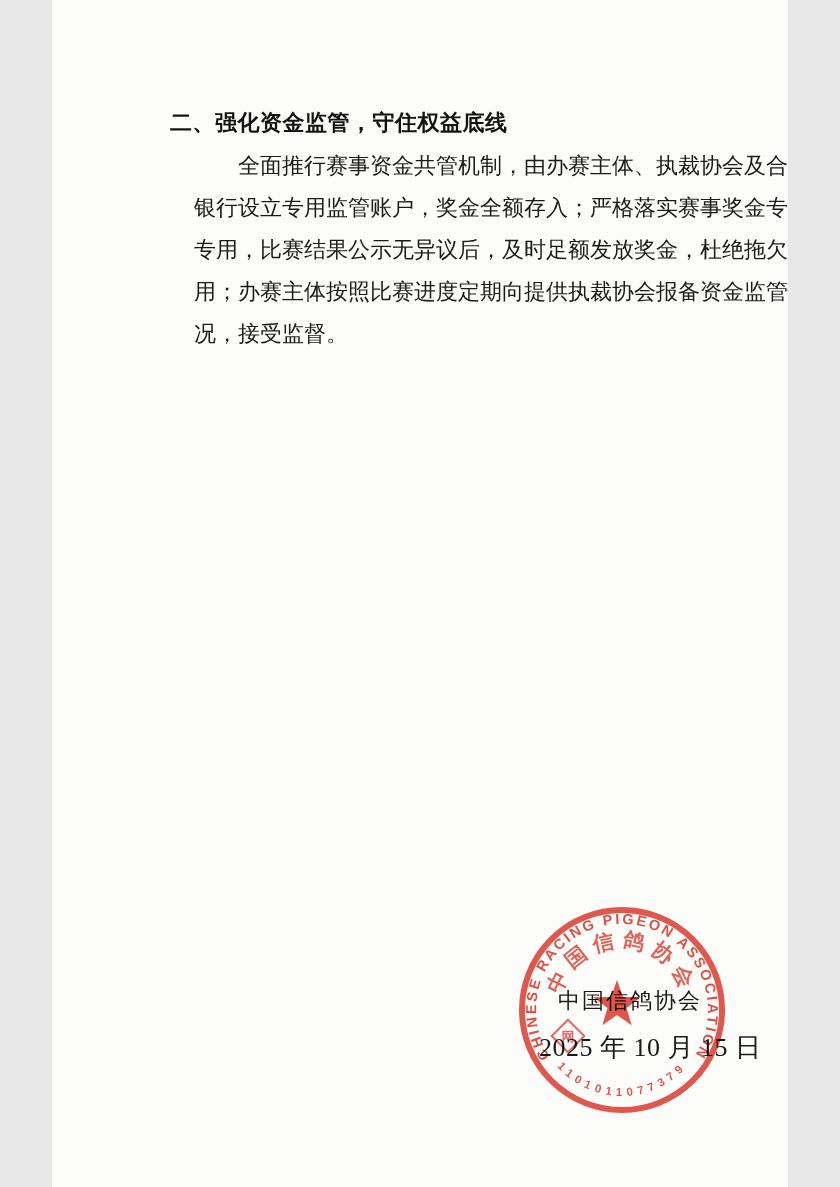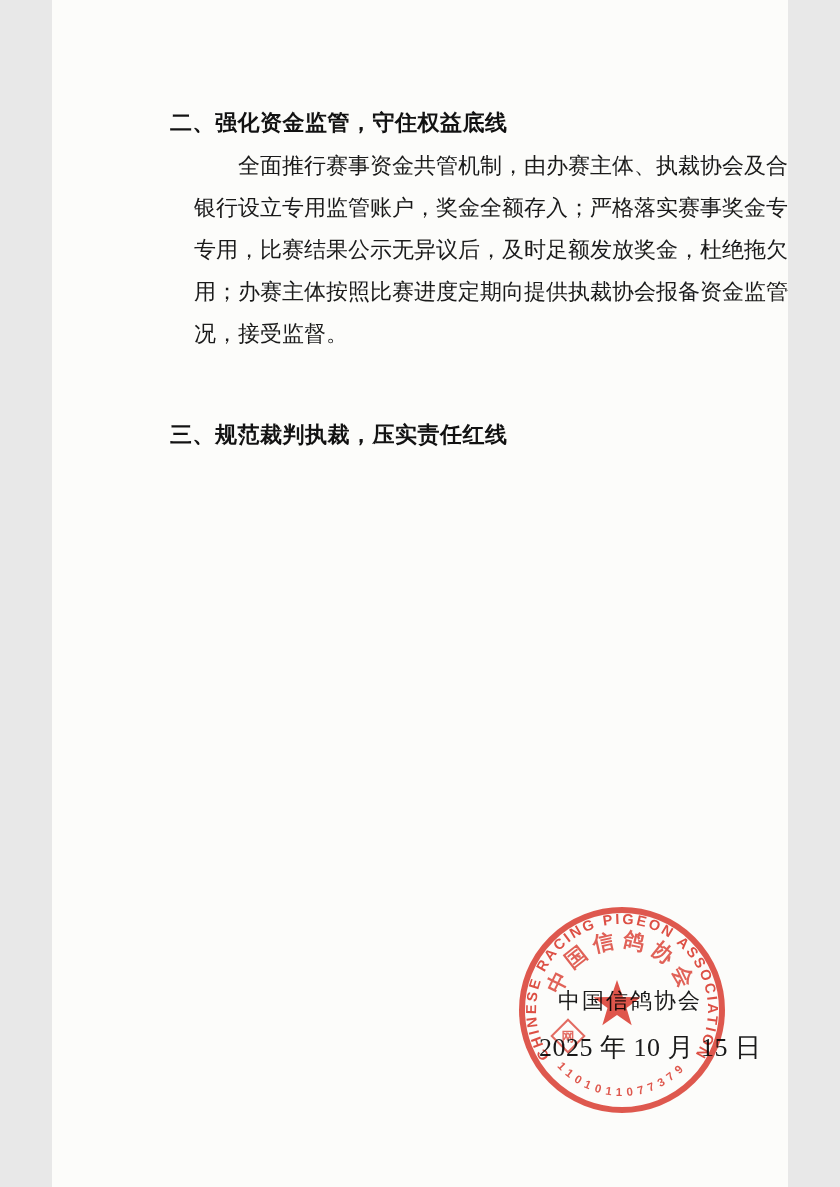--- a/index.html
+++ b/index.html
@@ -104,21 +104,20 @@
 <body>
 
 <div class="page">
 
   <div id="heading-2" class="doc-heading">二、强化资金监管，守住权益底线</div>
 
   <div id="para-2-1" class="doc-para">
     <p>全面推行赛事资金共管机制，由办赛主体、执裁协会及合作银行设立专用监管账户，奖金全额存入；严格落实赛事奖金专款专用，比赛结果公示无异议后，及时足额发放奖金，杜绝拖欠挪用；办赛主体按照比赛进度定期向提供执裁协会报备资金监管情况，接受监督。</p>
   </div>
 
-  <div id="heading-3" class="doc-heading">三、规范裁判执裁，压实责任红线</div>
 
   <div id="para-3-block" class="doc-para">
   </div>
 
   <div class="sig-org">中国信鸽协会</div>
 
   <div class="sig-date">2025 年 10 月 15 日</div>
 
   <svg class="seal" viewBox="0 0 212 212" xmlns="http://www.w3.org/2000/svg">
     <defs>

